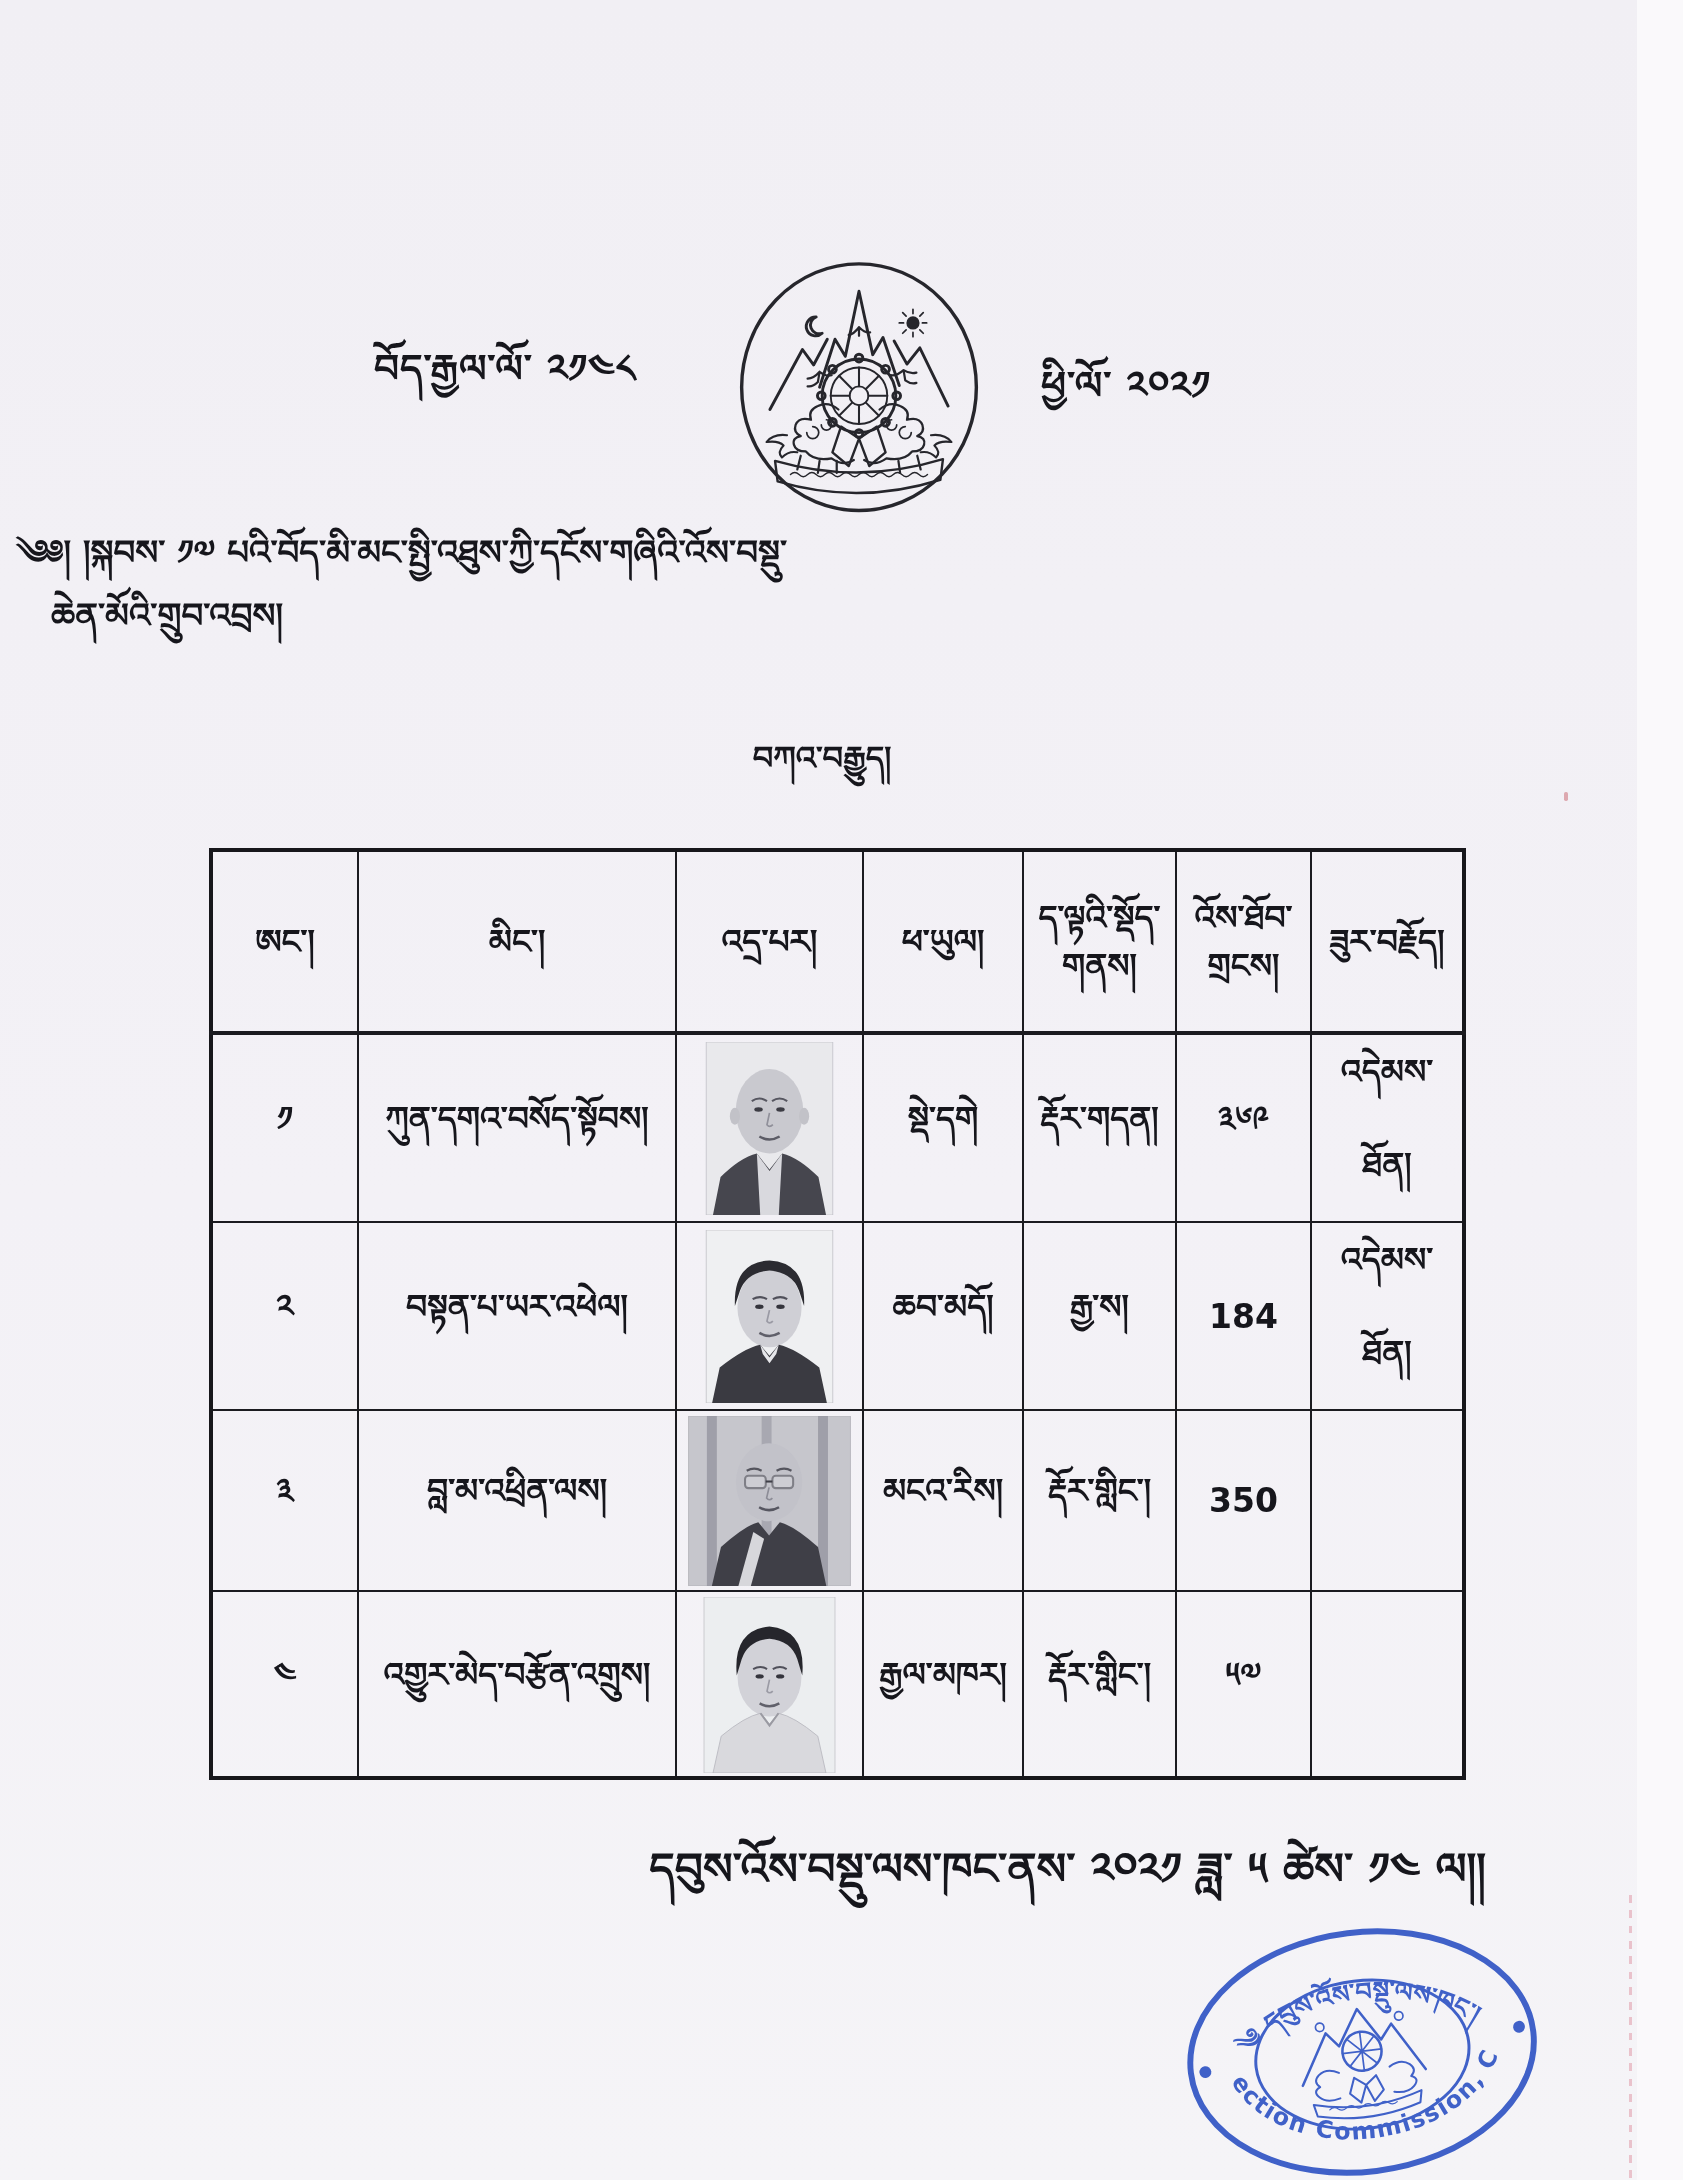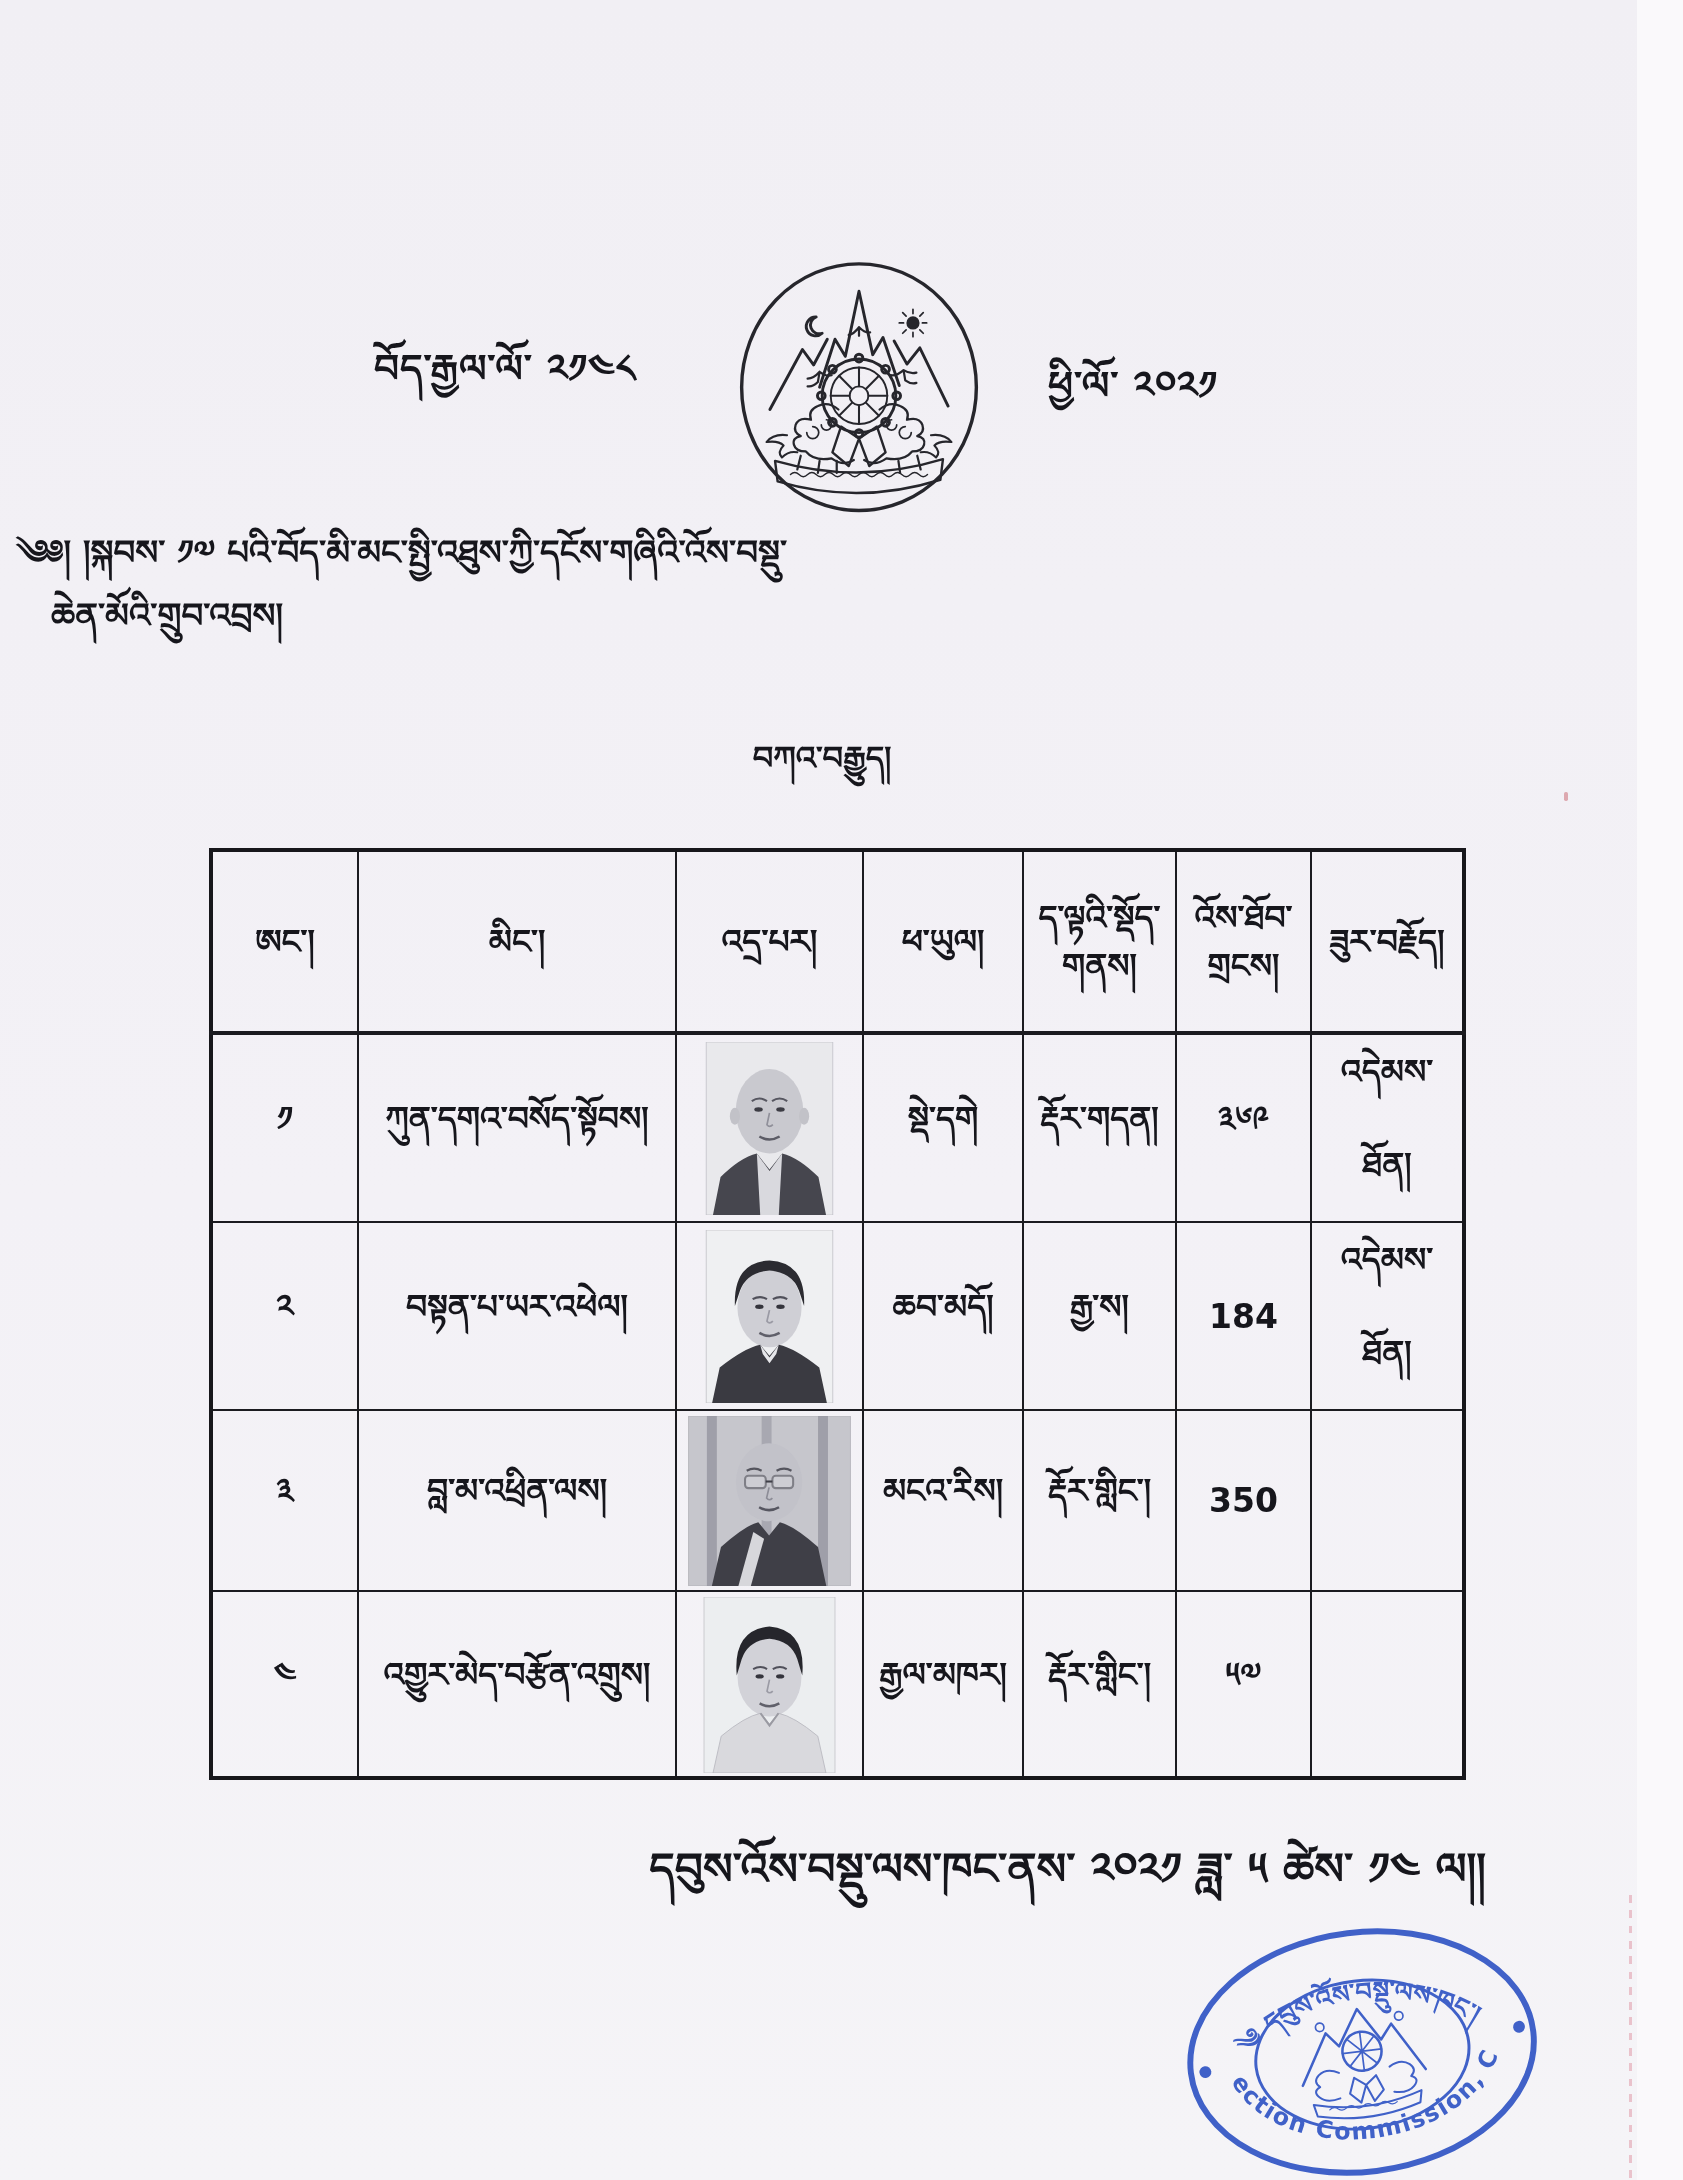--- a/index.html
+++ b/index.html
@@ -7,21 +7,21 @@
     position:relative;
     width:1683px;height:2181px;
     background:linear-gradient(180deg,#f1eff4 0%,#f3f1f6 55%,#f5f4f7 100%);
     font-family:"DejaVu Sans","Liberation Sans",sans-serif;
     color:#16161c;
     overflow:hidden;
   }
   .tib{font-weight:600;}
   .year-label{position:absolute;font-size:39px;letter-spacing:0.9px;}
   .year-left{left:356px;top:325px;margin-left:18px;}
-  .year-right{left:1041px;top:342px;margin-left:7px;}
+  .year-right{left:1041px;top:342px;}
   .emblem-wrap{position:absolute;left:726px;top:257px;width:266px;height:257px;}
   .title-line{position:absolute;left:0;width:1644px;text-align:left;font-size:34px;line-height:1.2;padding-left:16px;}
   .title-1{top:532px;}
   .title-2{top:595px;margin-left:35px;}
   .subtitle{position:absolute;left:0;width:1644px;text-align:center;font-size:32px;top:722px;}
   table.results{
     position:absolute;left:209px;top:848px;
     width:1254px;border-collapse:collapse;table-layout:fixed;
     border:4.3px solid #17171b;
   }

